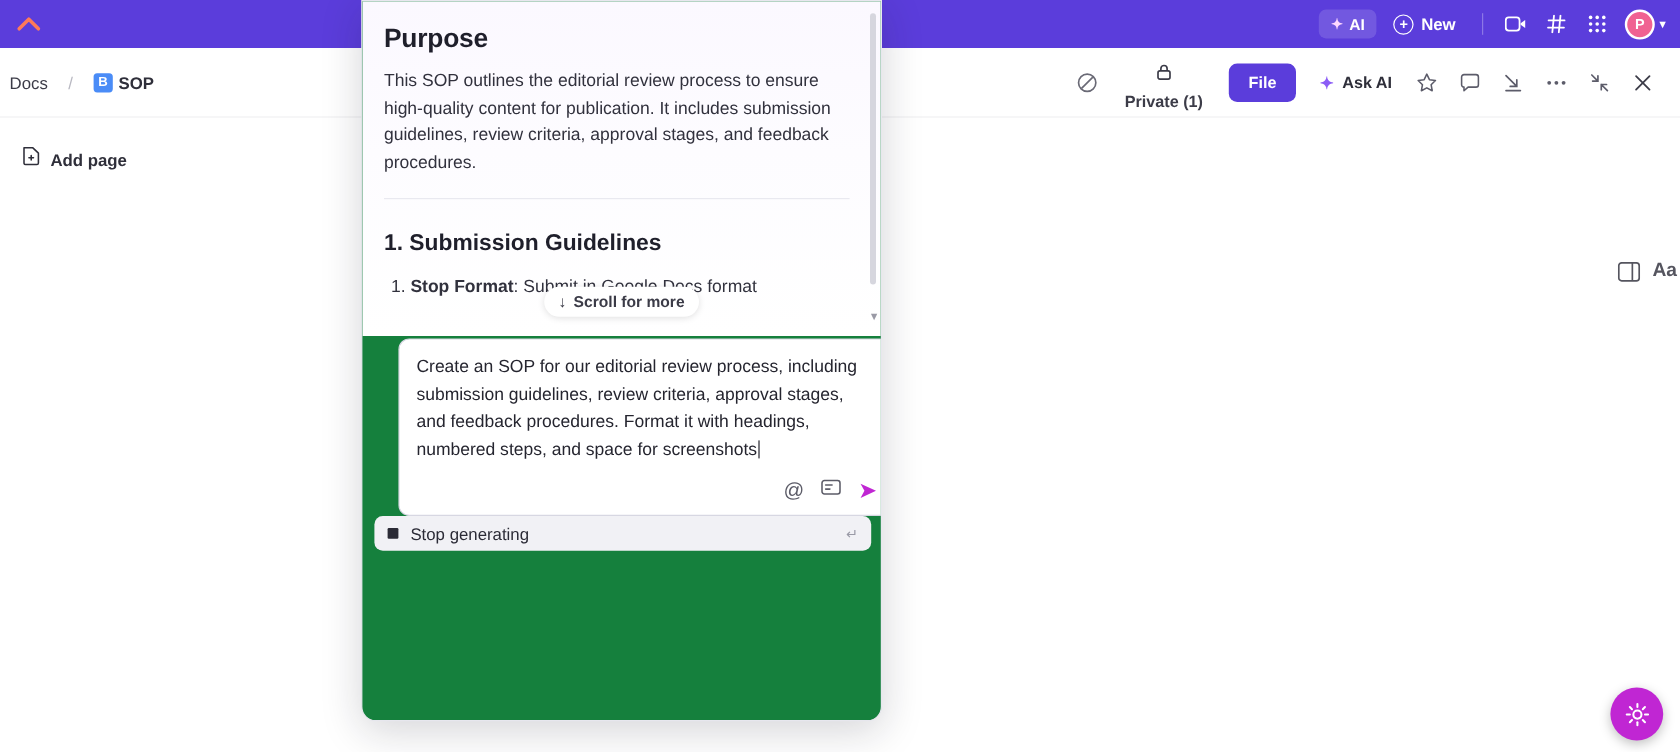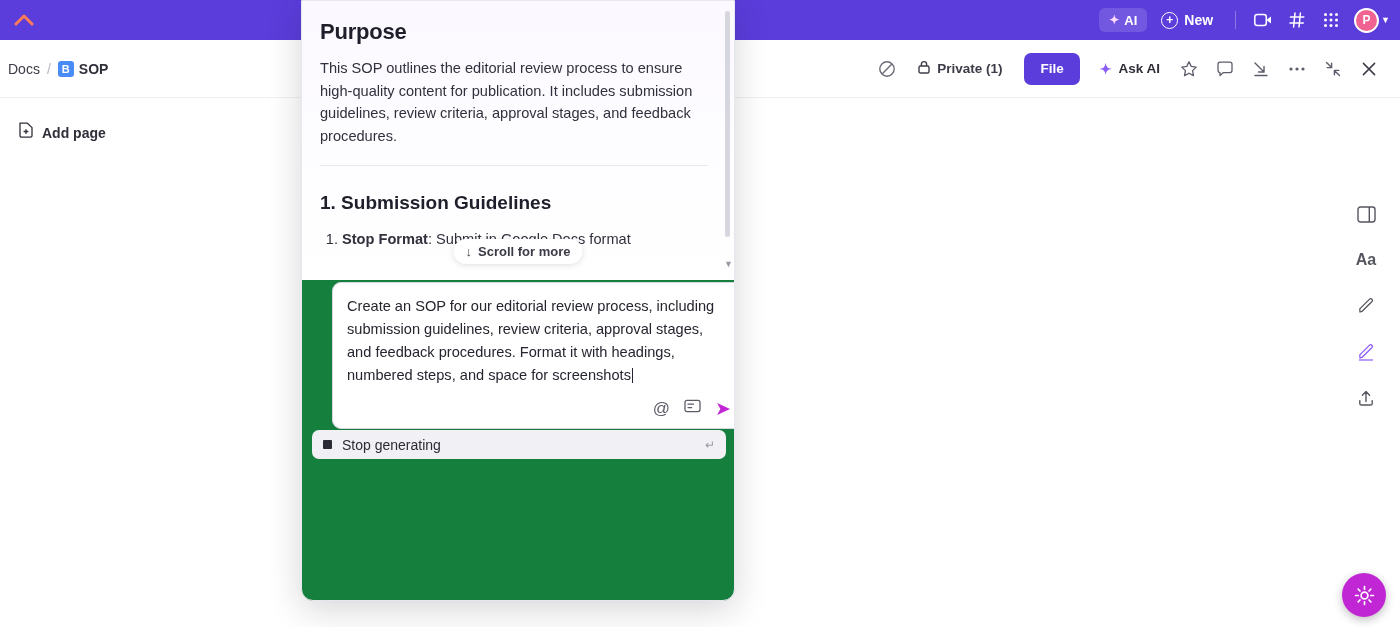--- a/index.html
+++ b/index.html
@@ -73,21 +73,21 @@
 
   
   .dochead {
     position: absolute; top: 40px; left: 0;
     width: 1400px; height: 58px;
     background: #ffffff;
     display: flex; align-items: center;
     border-bottom: 1px solid #f0f0f2;
   }
   .breadcrumb {
-    display: flex; align-items: center; gap: 7px;
+    display: flex; align-items: center; gap: 17px;
     padding-left: 8px;
     font-size: 14px; color: #3c3c48;
   }
   .bc-sep { color: #b9b9c2; }
   .doc-chip {
     display: inline-flex; align-items: center; gap: 5px;
     font-weight: 600; color: #2f2f3a;
   }
   .doc-badge {
     width: 16px; height: 16px; border-radius: 3px;
@@ -99,21 +99,21 @@
   .dh-right { display: flex; align-items: center; gap: 2px; padding-right: 14px; }
   .dh-icon {
     width: 34px; height: 34px;
     display: flex; align-items: center; justify-content: center;
     border-radius: 6px; color: #5c5c6a; font-size: 16px;
   }
   .private-btn {
     display: flex; align-items: center; gap: 7px;
     height: 32px; padding: 0 12px;
     border-radius: 7px; color: #3c3c48;
-    font-size: 13.5px; font-weight: 600;
+    font-size: 13.5px; font-weight: 600; flex-direction: column;
   }
   .share-btn {
     height: 32px; padding: 0 16px;
     border-radius: 7px;
     background: #5b3ddb; color: #fff;
     font-size: 13.5px; font-weight: 600;
     display: flex; align-items: center;
     margin: 0 8px;
   }
   .askai-btn {
@@ -134,23 +134,23 @@
   }
   .addpage {
     display: flex; align-items: flex-end; gap: 8px;
     height: 32px; padding: 0 10px;
     font-size: 14px; font-weight: 600; color: #2f2f3a;
     border-radius: 7px;
   }
 
   
   .rail {
-    position: absolute; top: 196px; right: 8px;
+    position: absolute; top: 208px; right: 8px;
     width: 44px;
-    display: flex; flex-direction: column; align-items: flex-start; gap: 10px;
+    display: flex; flex-direction: row; align-items: flex-start; gap: 10px;
   }
   .rail-icon {
     width: 36px; height: 36px;
     display: flex; align-items: center; justify-content: center;
     border-radius: 8px; color: #55555f; font-size: 17px;
   }
 
   .fab {
     position: absolute; right: 14px; bottom: 10px;
     width: 44px; height: 44px; border-radius: 50%;

